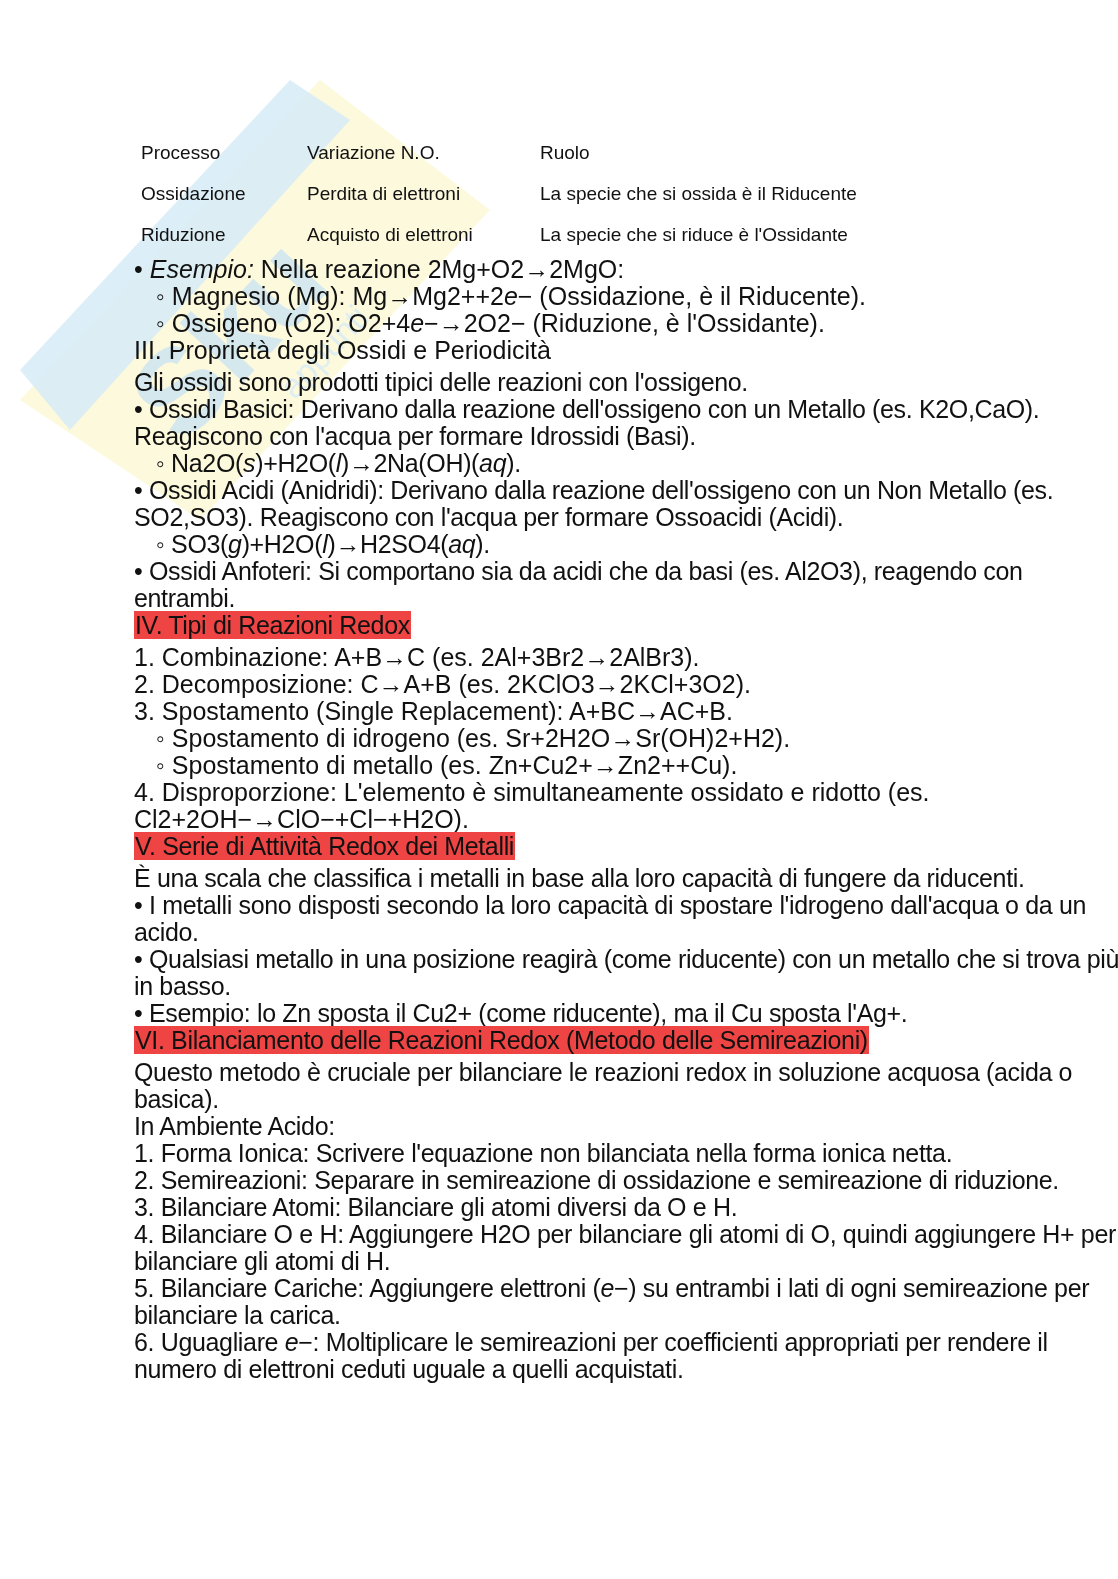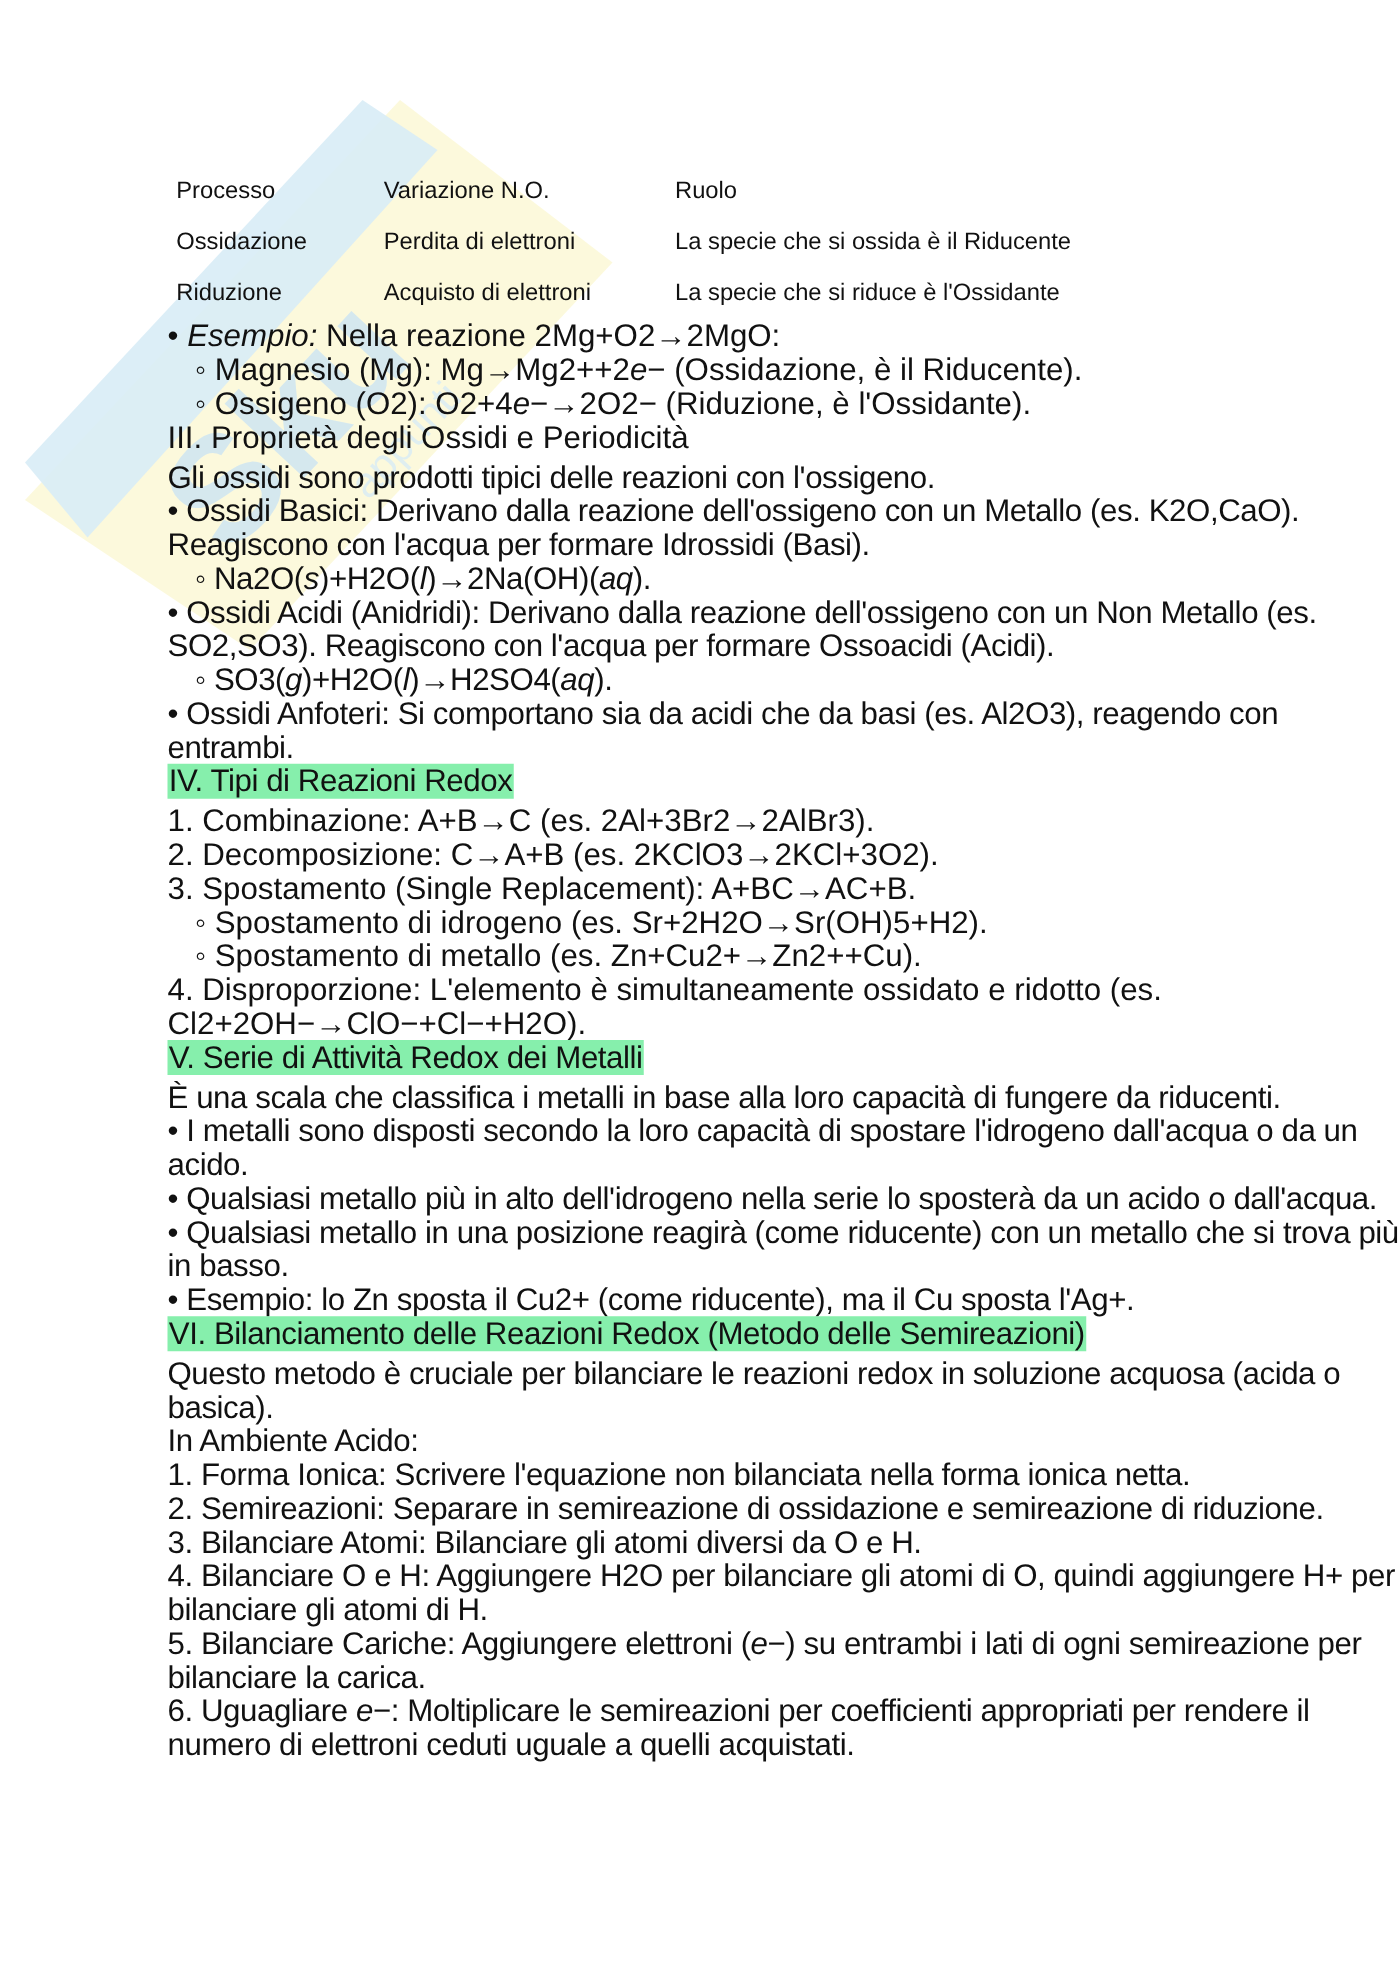--- a/index.html
+++ b/index.html
@@ -13,21 +13,21 @@
   }
   .page { position: absolute; left: 0; top: 0; width: 1118px; z-index: 1; }
   .table { position: absolute; left: 141px; top: 140px; font-size: 19px; }
   .trow { position: relative; height: 41px; }
   .tcell { position: absolute; top: 0; white-space: nowrap; line-height: 26px; }
   .c1 { left: 0; } .c2 { left: 166px; } .c3 { left: 399px; }
   .body { position: absolute; left: 134px; top: 256px; width: 860px; font-size: 25px; line-height: 27px; }
   .line { white-space: nowrap; height: 27px; }
   .sub { padding-left: 22px; }
   .gap { height: 32px; line-height: 27px; }
-  .hl { background: #86efac; padding: 0 1px; }
+  .hl { background: #ef4444; padding: 0 1px; }
   b { font-weight: normal; }
   i { font-style: italic; }
   .tight { letter-spacing: -0.35px; }
 </style>
 </head>
 <body>
 
 <svg class="watermark" viewBox="0 0 480 480">
   <polygon points="0,360 300,40 470,170 180,480" fill="#fbf8d6" opacity="0.85"></polygon>
   <polygon points="0,330 270,40 330,80 50,390" fill="#d8ecf6" opacity="0.9"></polygon>
@@ -68,30 +68,29 @@
     <div class="line tight">• <b>Ossidi Acidi (Anidridi):</b><span> Derivano dalla reazione dell'ossigeno con un </span><b>Non Metallo</b><span> (es.</span></div>
     <div class="line tight"><span>SO2,SO3). Reagiscono con l'acqua per formare </span><b>Ossoacidi (Acidi)</b><span>.</span></div>
     <div class="line sub tight">◦ SO3(<i>g</i>)+H2O(<i>l</i>)→H2SO4(<i>aq</i>).</div>
     <div class="line tight">• <b>Ossidi Anfoteri:</b><span> Si comportano sia da acidi che da basi (es. Al2O3), reagendo con</span></div>
     <div class="line tight">entrambi.</div>
     <div class="gap"><span class="hl tight">IV. Tipi di Reazioni Redox</span></div>
 
     <div class="line"><span>1. </span><b>Combinazione:</b><span> A+B→C (es. 2Al+3Br2→2AlBr3).</span></div>
     <div class="line"><span>2. </span><b>Decomposizione:</b><span> C→A+B (es. 2KClO3→2KCl+3O2).</span></div>
     <div class="line"><span>3. </span><b>Spostamento (Single Replacement):</b><span> A+BC→AC+B.</span></div>
-    <div class="line sub">◦ <span>Spostamento di idrogeno (es. Sr+2H2O→Sr(OH)5+H2).</span></div>
+    <div class="line sub">◦ <span>Spostamento di idrogeno (es. Sr+2H2O→Sr(OH)2+H2).</span></div>
     <div class="line sub">◦ <span>Spostamento di metallo (es. Zn+Cu2+→Zn2++Cu).</span></div>
     <div class="line"><span>4. </span><b>Disproporzione:</b><span> L'elemento è </span><b>simultaneamente ossidato e ridotto</b><span> (es.</span></div>
     <div class="line">Cl2+2OH−→ClO−+Cl−+H2O).</div>
     <div class="gap"><span class="hl tight">V. Serie di Attività Redox dei Metalli</span></div>
 
     <div class="line tight">È una scala che classifica i metalli in base alla loro capacità di fungere da riducenti.</div>
     <div class="line tight"><span>• I metalli sono disposti secondo la loro capacità di </span><b>spostare l'idrogeno</b><span> dall'acqua o da un</span></div>
     <div class="line tight">acido.</div>
-    <div class="line tight">• Qualsiasi metallo più in alto dell'idrogeno nella serie lo sposterà da un acido o dall'acqua.</div>
     <div class="line tight">• Qualsiasi metallo in una posizione reagirà (come riducente) con un metallo che si trova più</div>
     <div class="line tight">in basso.</div>
     <div class="line tight">• Esempio: lo Zn sposta il Cu2+ (come riducente), ma il Cu sposta l'Ag+.</div>
     <div class="gap"><span class="hl tight">VI. Bilanciamento delle Reazioni Redox (Metodo delle Semireazioni)</span></div>
 
     <div class="line tight">Questo metodo è cruciale per bilanciare le reazioni redox in soluzione acquosa (acida o</div>
     <div class="line tight">basica).</div>
     <div class="line tight"><b>In Ambiente Acido:</b></div>
     <div class="line tight"><span>1. </span><b>Forma Ionica:</b><span> Scrivere l'equazione non bilanciata nella forma ionica netta.</span></div>
     <div class="line tight"><span>2. </span><b>Semireazioni:</b><span> Separare in semireazione di ossidazione e semireazione di riduzione.</span></div>

